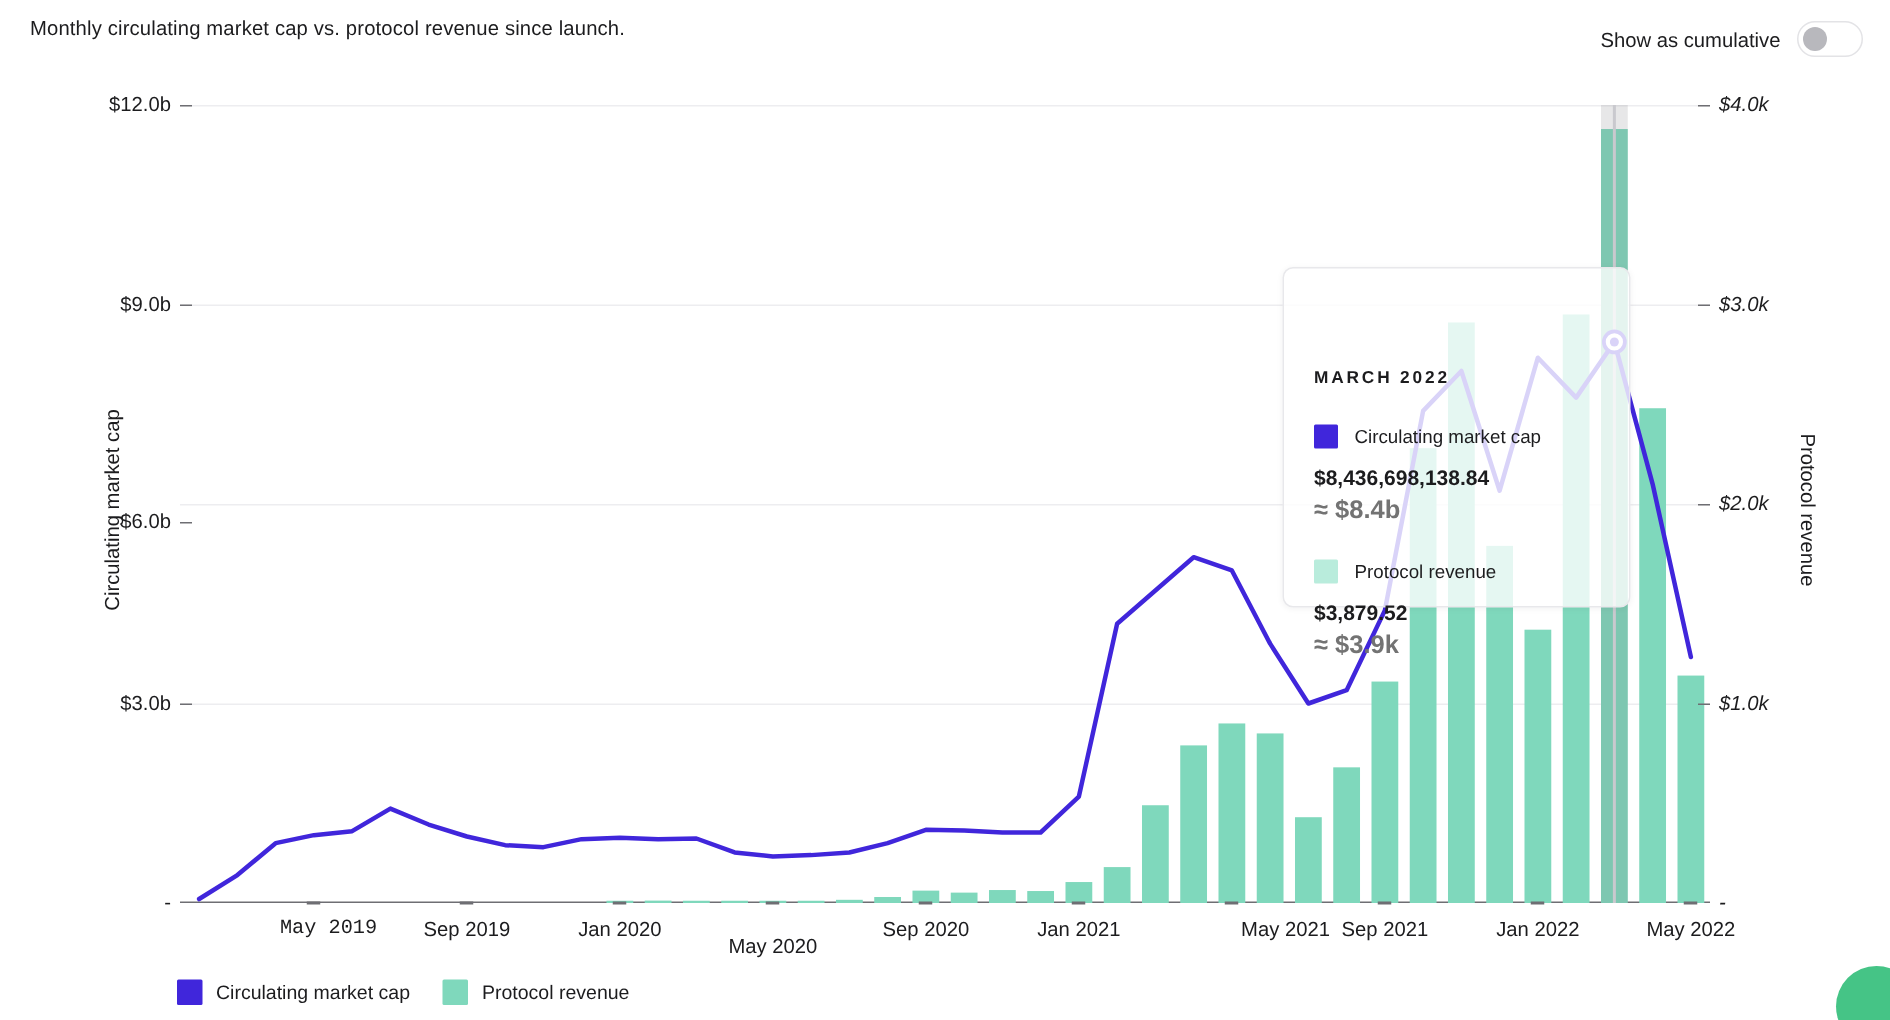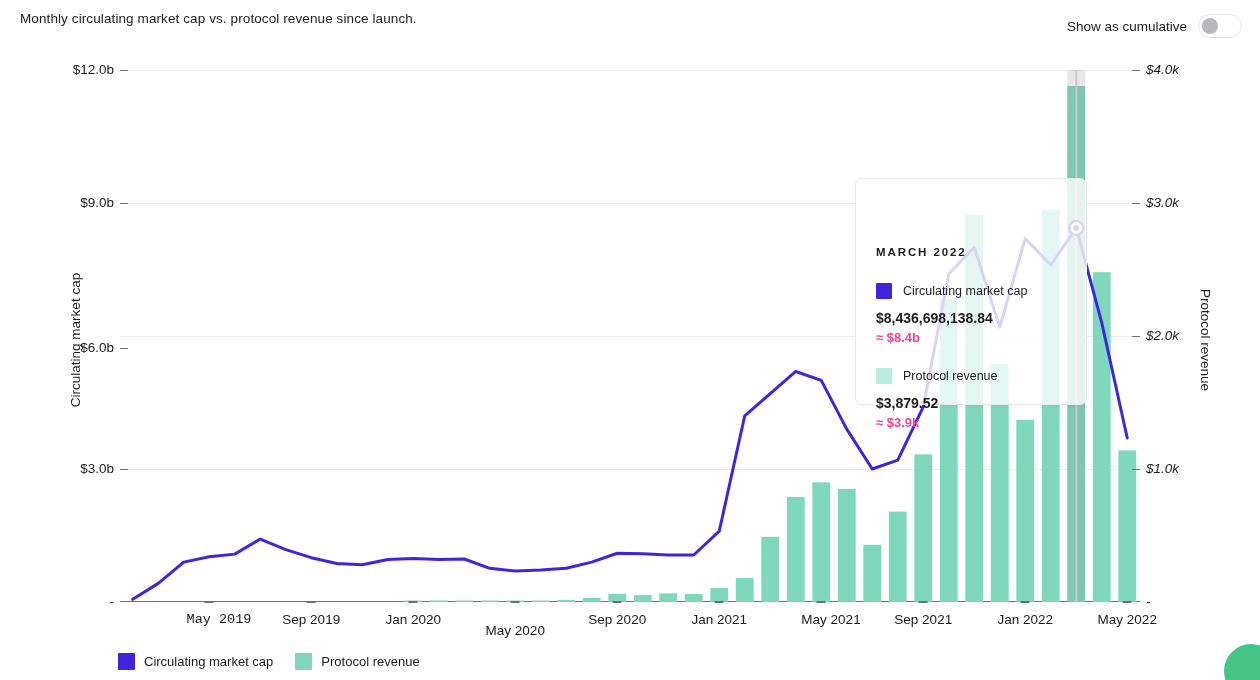--- a/index.html
+++ b/index.html
@@ -144,21 +144,21 @@
     color: #1c1c1e;
     margin-top: 48px;
   }
   .tt-row { display: flex; align-items: center; gap: 11px; }
   .tt-swatch { width: 16px; height: 16px; flex: none; border-radius: 1px; }
   .tt-series { font-size: 12.5px; color: #1c1c1e; }
   .tt-value {
     font-size: 14px; font-weight: bold; color: #1c1c1e;
   }
   .tt-approx {
-    font-size: 13px; font-weight: bold; color: #ec4899;
+    font-size: 17px; font-weight: bold; color: #737373;
   }
   #tt-block-1 { margin-top: 25px; }
   #tt-block-2 { margin-top: 23px; }
   .tt-value  { margin-top: 11px; }
   .tt-approx { margin-top: 4px; }
 
   
   #legend {
     position: absolute;
     left: 118px; top: 653px;
@@ -259,21 +259,21 @@
       <div class="xtick" style="left: 311.25px;">Sep 2019</div>
       <div class="xtickmark" style="left: 413.25px;"></div>
       <div class="xtick" style="left: 413.25px;">Jan 2020</div>
       <div class="xtickmark" style="left: 515.25px;"></div>
       <div class="xtick" style="left: 515.25px; margin-top: 11px;">May 2020</div>
       <div class="xtickmark" style="left: 617.25px;"></div>
       <div class="xtick" style="left: 617.25px;">Sep 2020</div>
       <div class="xtickmark" style="left: 719.25px;"></div>
       <div class="xtick" style="left: 719.25px;">Jan 2021</div>
       <div class="xtickmark" style="left: 821.25px;"></div>
-      <div class="xtick" style="left: 813px; padding-left: 36px;">May 2021</div>
+      <div class="xtick" style="left: 839px; padding-left: 36px;">May 2021</div>
       <div class="xtickmark" style="left: 923.25px;"></div>
       <div class="xtick" style="left: 923.25px;">Sep 2021</div>
       <div class="xtickmark" style="left: 1025.25px;"></div>
       <div class="xtick" style="left: 1025.25px;">Jan 2022</div>
       <div class="xtickmark" style="left: 1127.25px;"></div>
       <div class="xtick" style="left: 1127.25px;">May 2022</div>
     </div>
 
   <div id="tooltip">
     <div id="tooltip-date">MARCH 2022</div>

